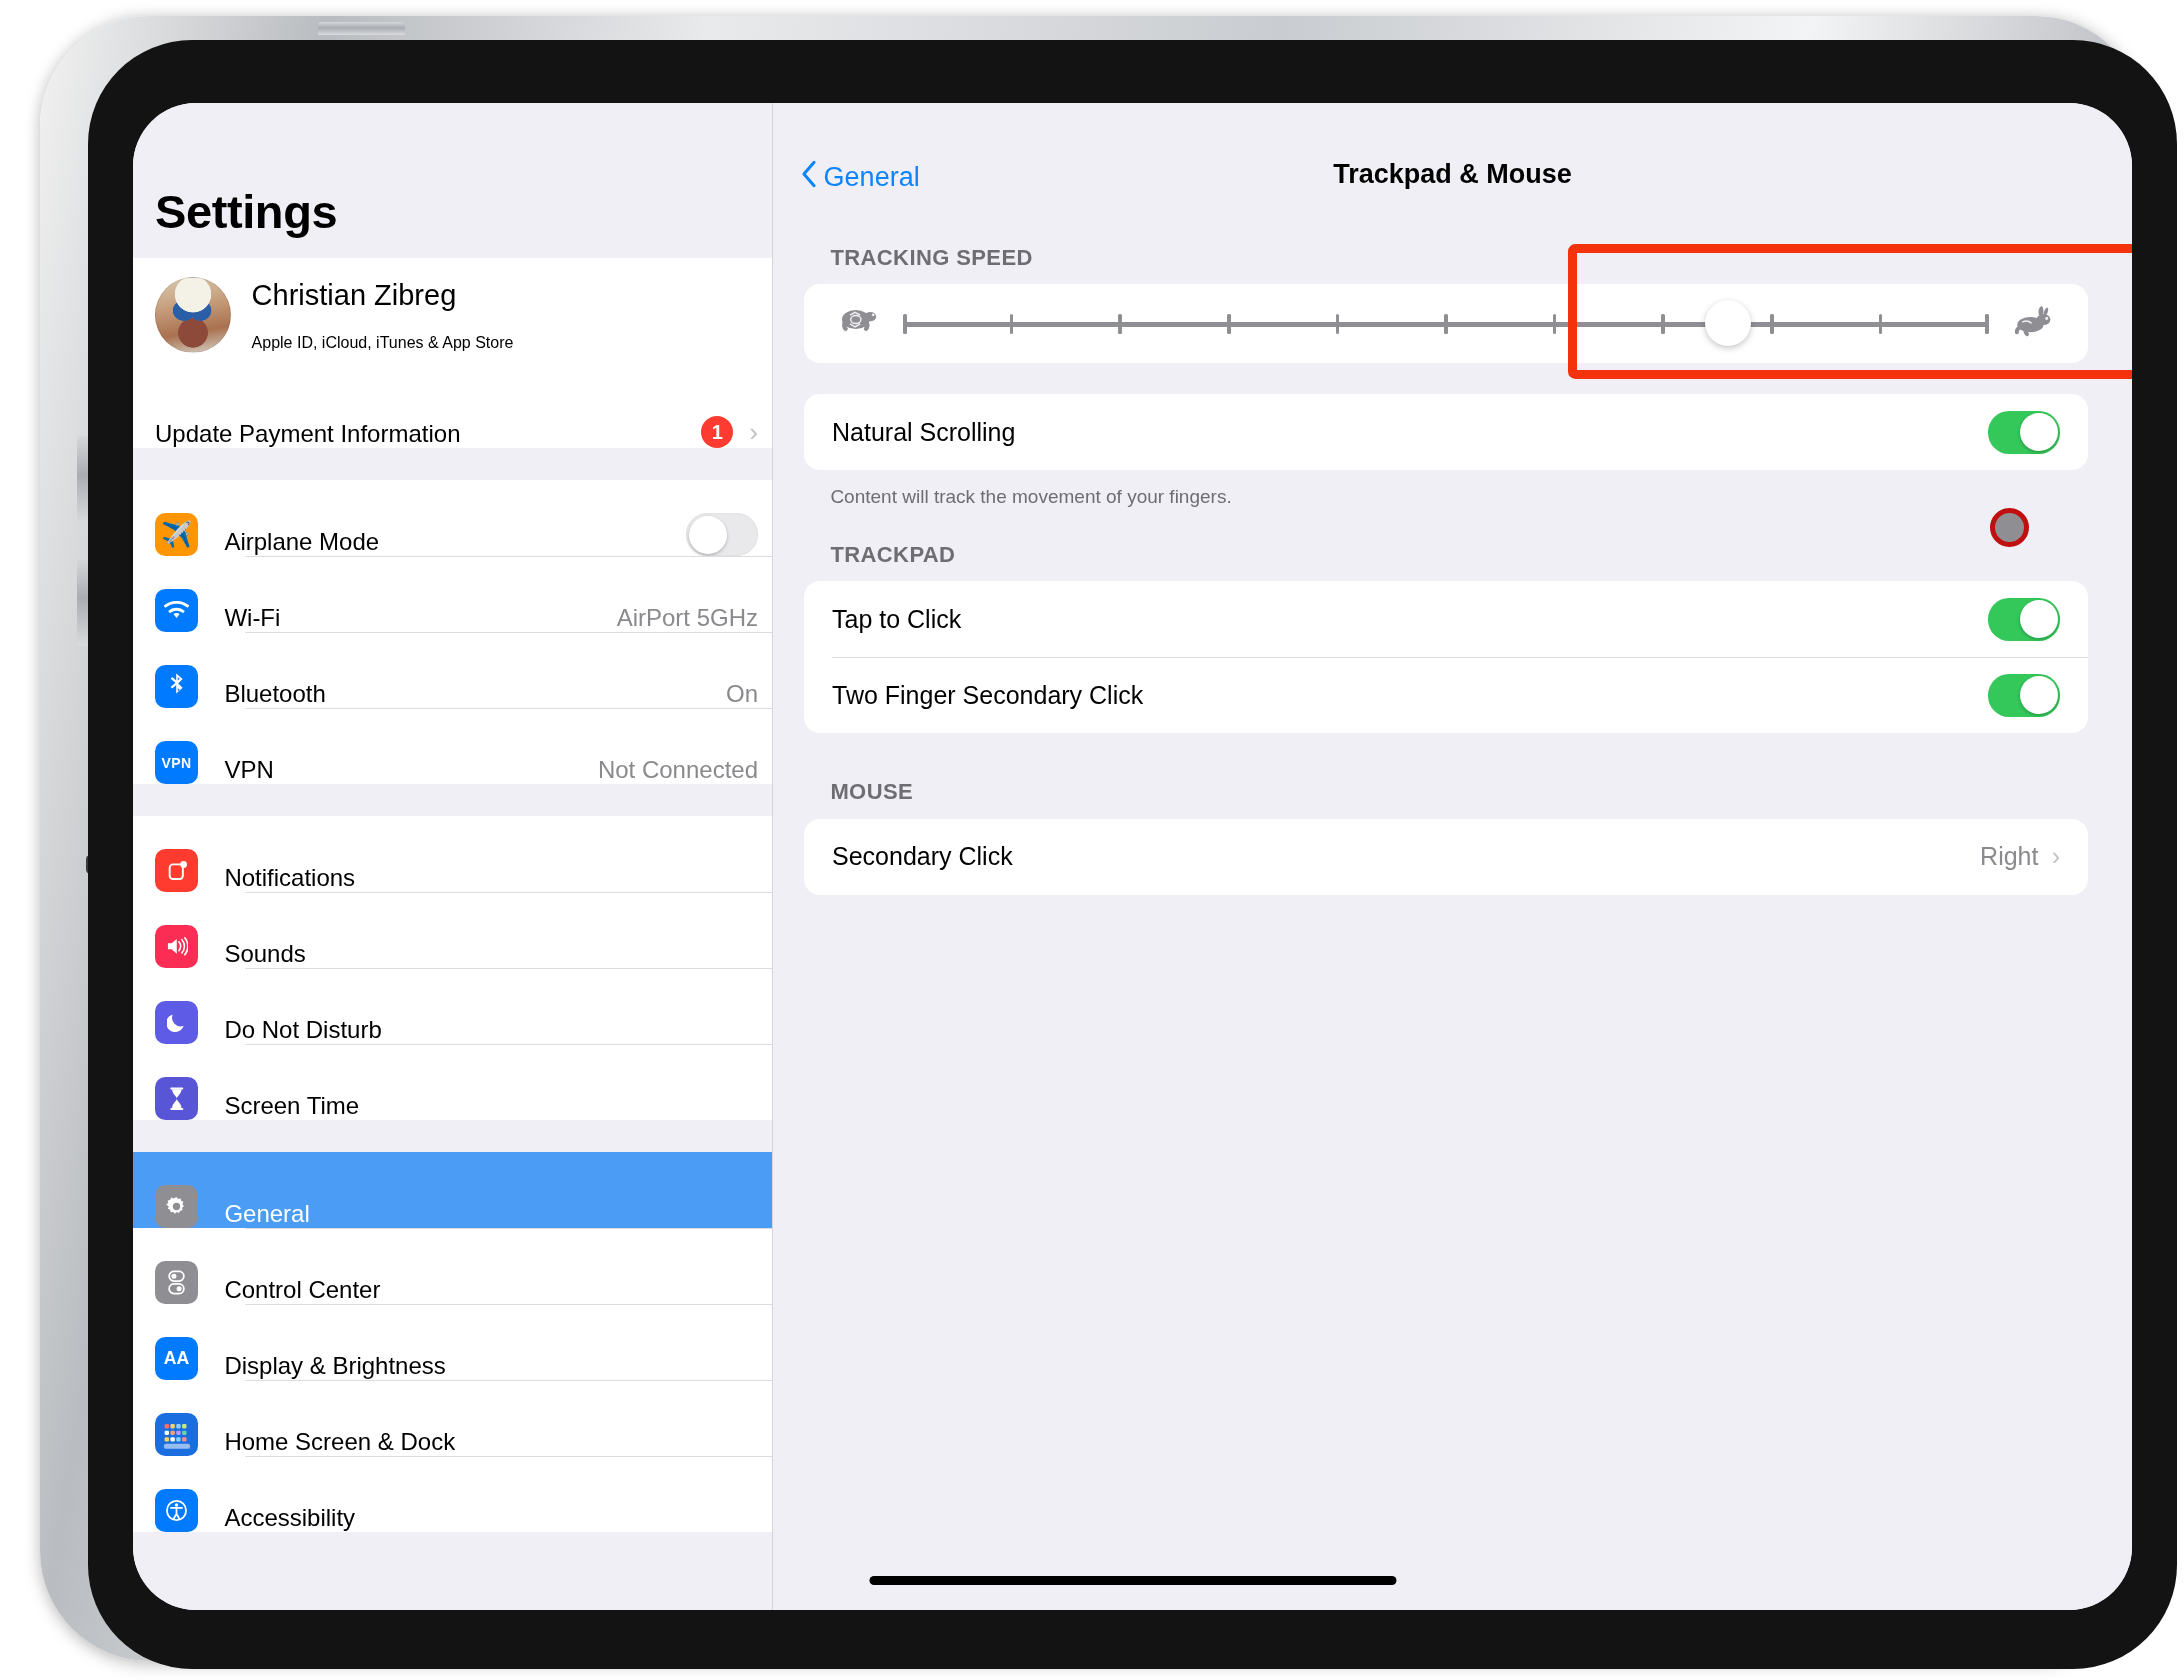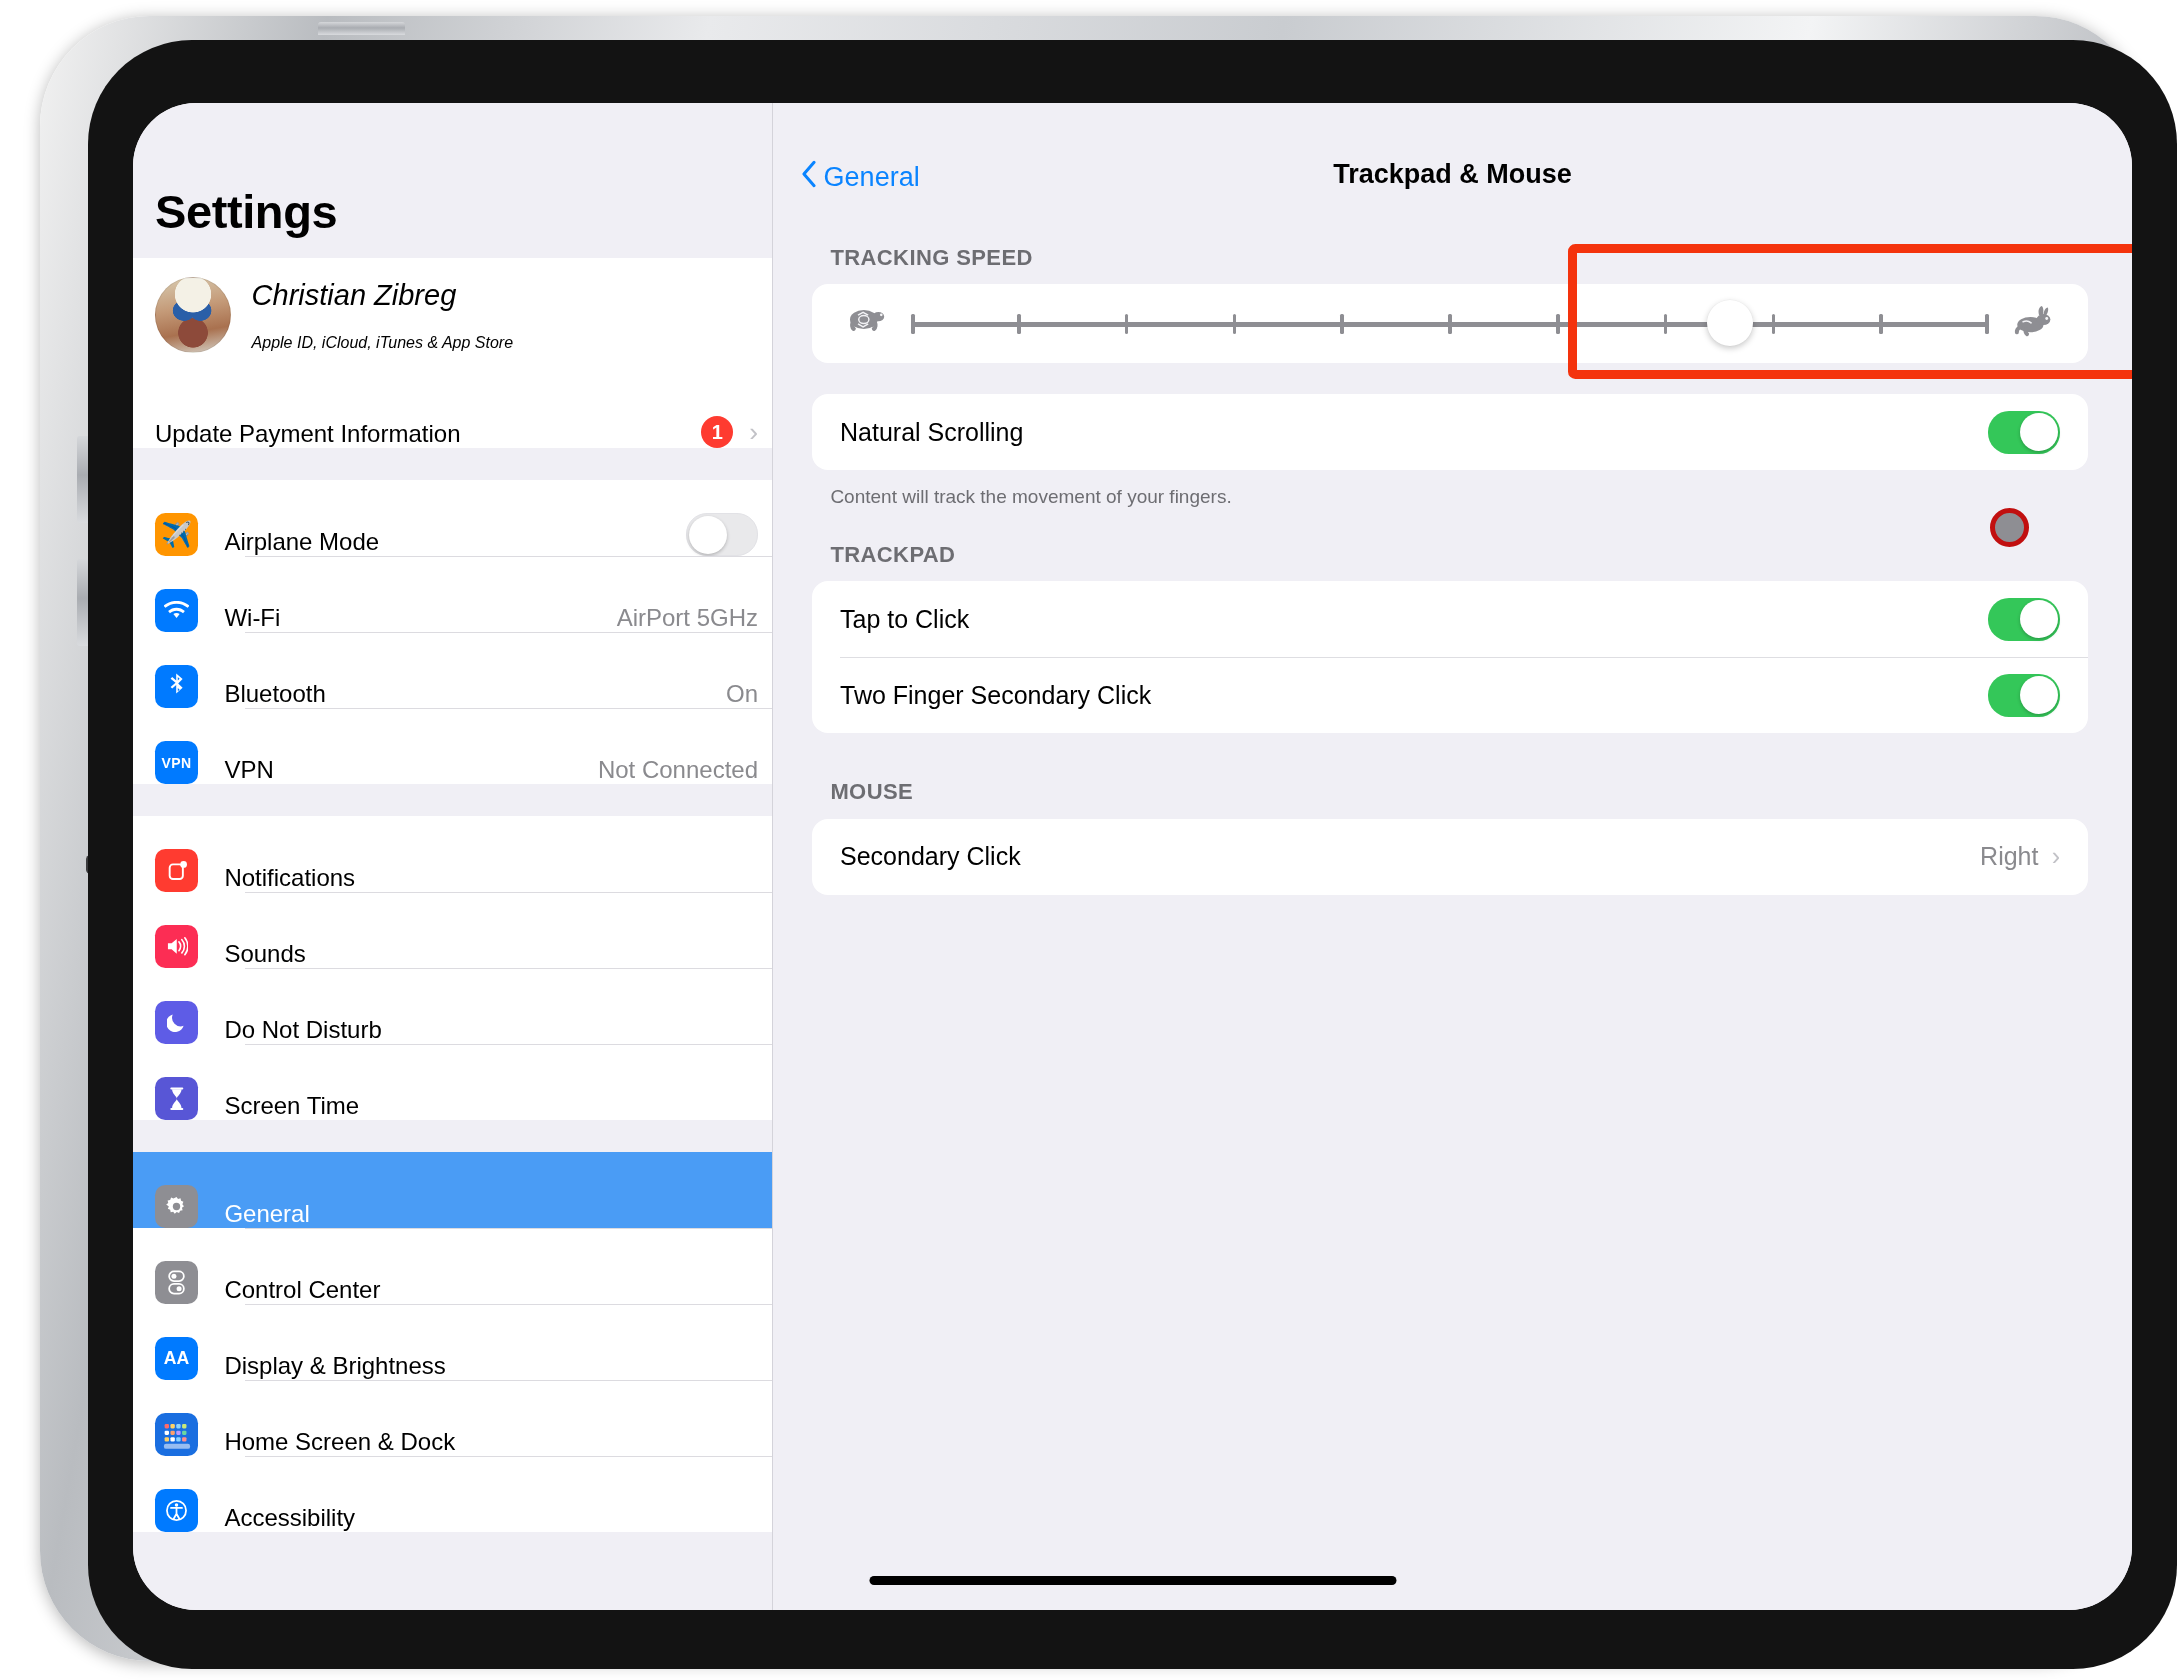--- a/index.html
+++ b/index.html
@@ -105,21 +105,21 @@
   #avatar {
     width: 76px; height:76px; border-radius:50%; flex:0 0 76px; margin-right: 20.6px;
     background:
       radial-gradient(circle at 50% 22%, #f4f1e6 0 26%, rgba(0,0,0,0) 27%),
       radial-gradient(ellipse at 38% 44%, #2a5fa8 0 17%, rgba(0,0,0,0) 18%),
       radial-gradient(ellipse at 60% 44%, #2a5fa8 0 17%, rgba(0,0,0,0) 18%),
       radial-gradient(circle at 50% 74%, #8d4a3a 0 22%, rgba(0,0,0,0) 23%),
       linear-gradient(170deg,#d8cbb0 0%,#c49a78 40%,#a9714f 70%,#d6d2c8 100%);
     border: 0.7px solid rgba(0,0,0,.08);
   }
-  #profile-text { display:flex; flex-direction:column; gap: 22px; font-style: italic;}
+  #profile-text { display:flex; flex-direction:column; gap: 22px;}
   #profile-name { font-size: 29px; color:#000; }
   #profile-sub { font-size: 16px; color:#000; }
   .badge {
     background:#fe3b30; color:#fff; border-radius:50%;
     width: 32px; height:32px; font-size:20px; font-weight:600;
     display:flex; align-items:center; justify-content:center; margin-left:auto;
   }
   .chev { color:#c2c2c7; font-size:26.4px; margin-left: 16px; font-weight:500;}
 
   
@@ -140,21 +140,21 @@
   }
 
   #content { position:absolute; left:0; right:0; top: 110px; bottom:0; }
   .section-header {
     font-size: 22px; color:#6d6d72; letter-spacing:0.4px;
     padding: 0 0 13.2px 26.4px;
     font-weight: bold;
   }
   .panel {
     background:#fff; border-radius: 16px; overflow:hidden;
-    margin: 0 0 0 8px;
+    margin: 0 0 0 0;
   }
   .panel-row {
     display:flex; align-items:center; min-height: 76px;
     padding: 0 28px; position:relative;
   }
   .panel-row + .panel-row::before {
     content:""; position:absolute; left: 28px; right:0; top:0; height:0.7px; background:#dedee2;
   }
   .panel-label { font-size: 25px; color:#000; }
   .panel-value { font-size: 25px; color:#8a8a8e; margin-left:auto; }

